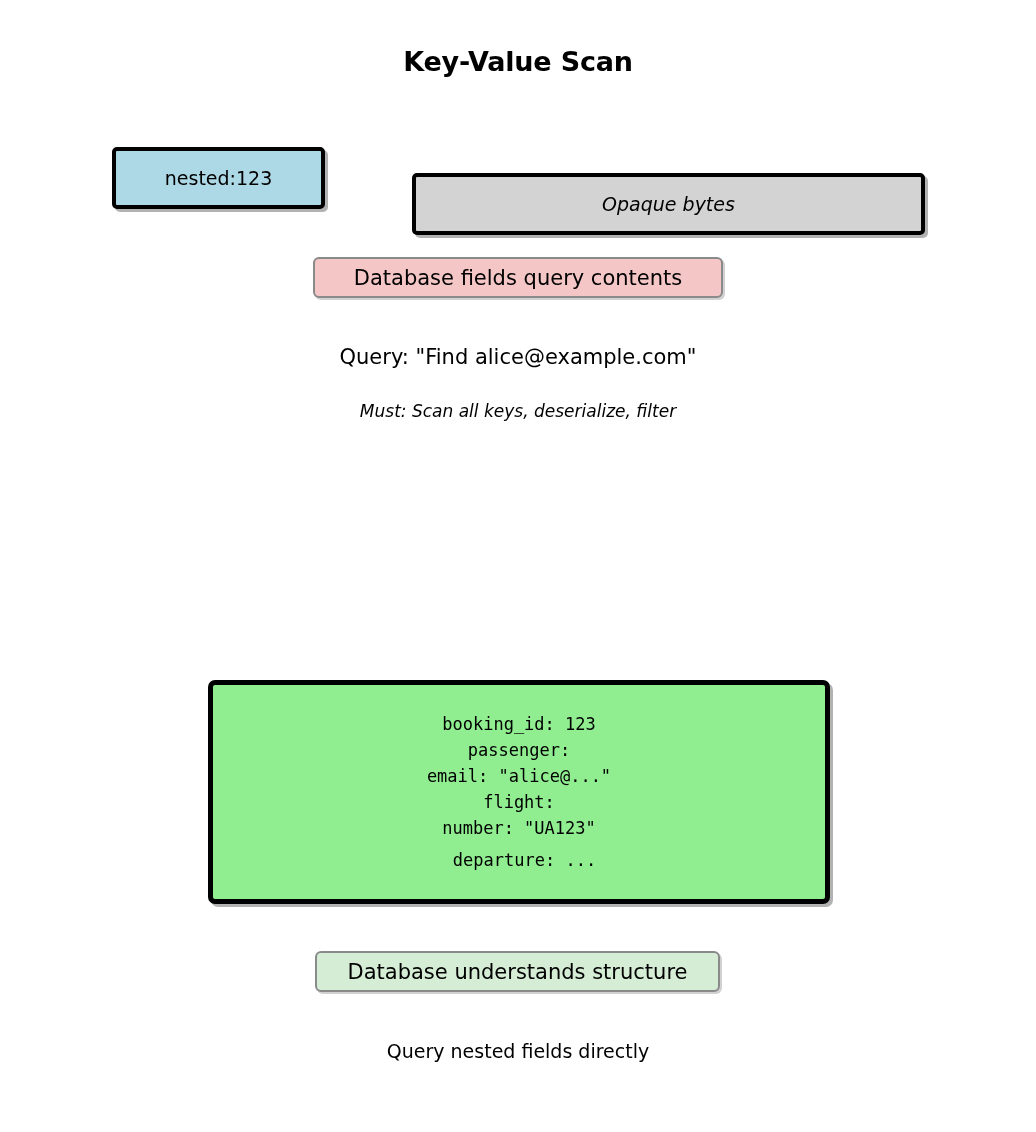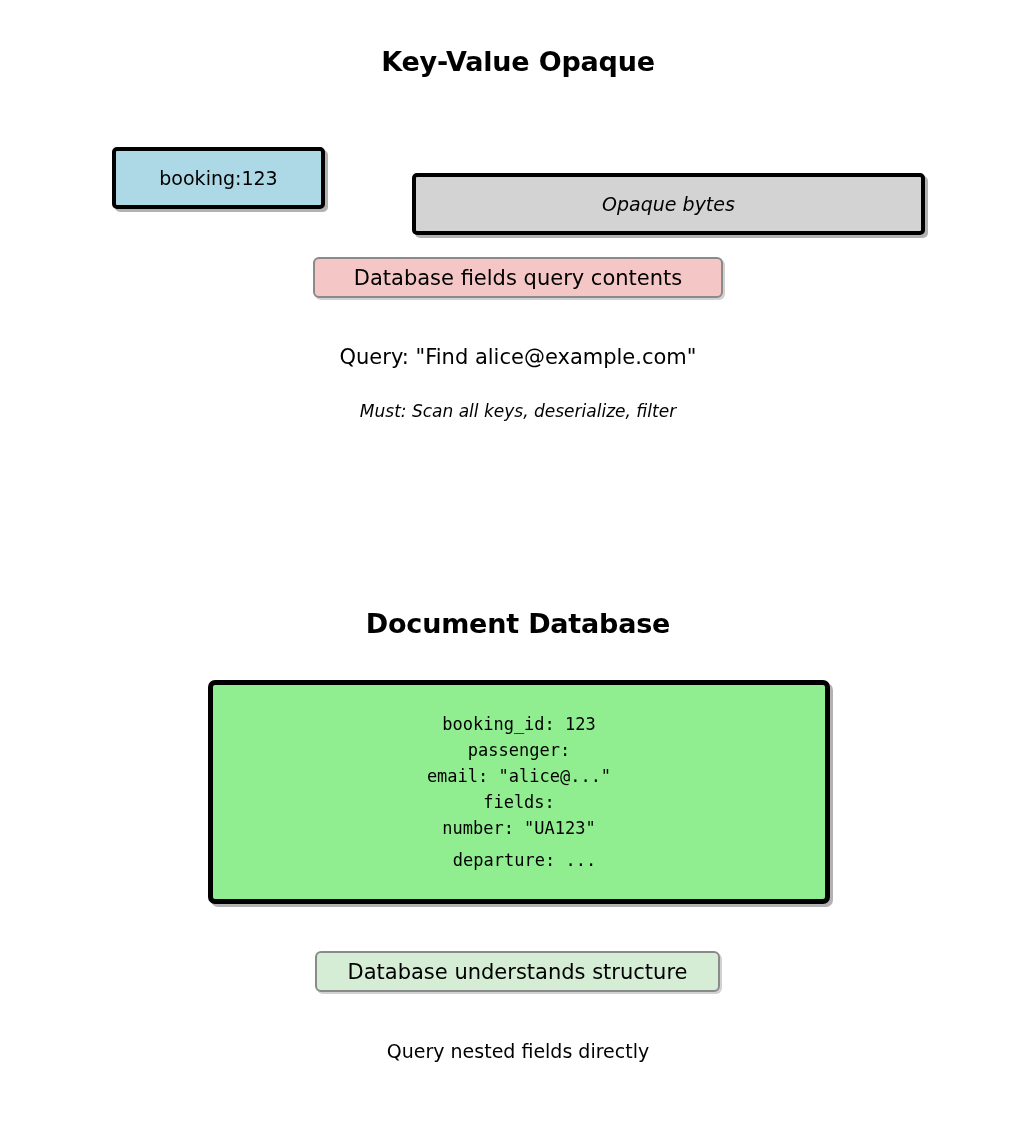--- a/index.html
+++ b/index.html
@@ -151,45 +151,44 @@
   #doc-caption {
     top: 1040px;
     font-size: 19px;
   }
 </style>
 </head>
 <body>
 
 <div class="canvas">
 
-  <div class="section-title" id="title-kv">Key-Value Opaque</div>
+  <div class="section-title" id="title-kv">Key-Value Scan</div>
 
   <div class="hard-box" id="key-box">
-    <span class="box-text">booking:123</span>
+    <span class="box-text">nested:123</span>
   </div>
 
   <div class="hard-box" id="value-box">
     <span class="box-text">Opaque bytes</span>
   </div>
 
   <div class="badge" id="badge-warning">
     <span>Database fields query contents</span>
   </div>
 
   <div class="caption" id="kv-query">Query: "Find alice@example.com"</div>
 
   <div class="caption" id="kv-must">Must: Scan all keys, deserialize, filter</div>
 
-  <div class="section-title" id="title-doc">Document Database</div>
 
   <div class="hard-box" id="doc-box">
     <div class="doc-line">booking_id: 123</div>
     <div class="doc-line">passenger:</div>
     <div class="doc-line">email: "alice@..."</div>
-    <div class="doc-line">fields:</div>
+    <div class="doc-line">flight:</div>
     <div class="doc-line">number: "UA123"</div>
     <div class="doc-line spaced">departure: ...</div>
   </div>
 
   <div class="badge" id="badge-success">
     <span>Database understands structure</span>
   </div>
 
   <div class="caption" id="doc-caption">Query nested fields directly</div>
 

